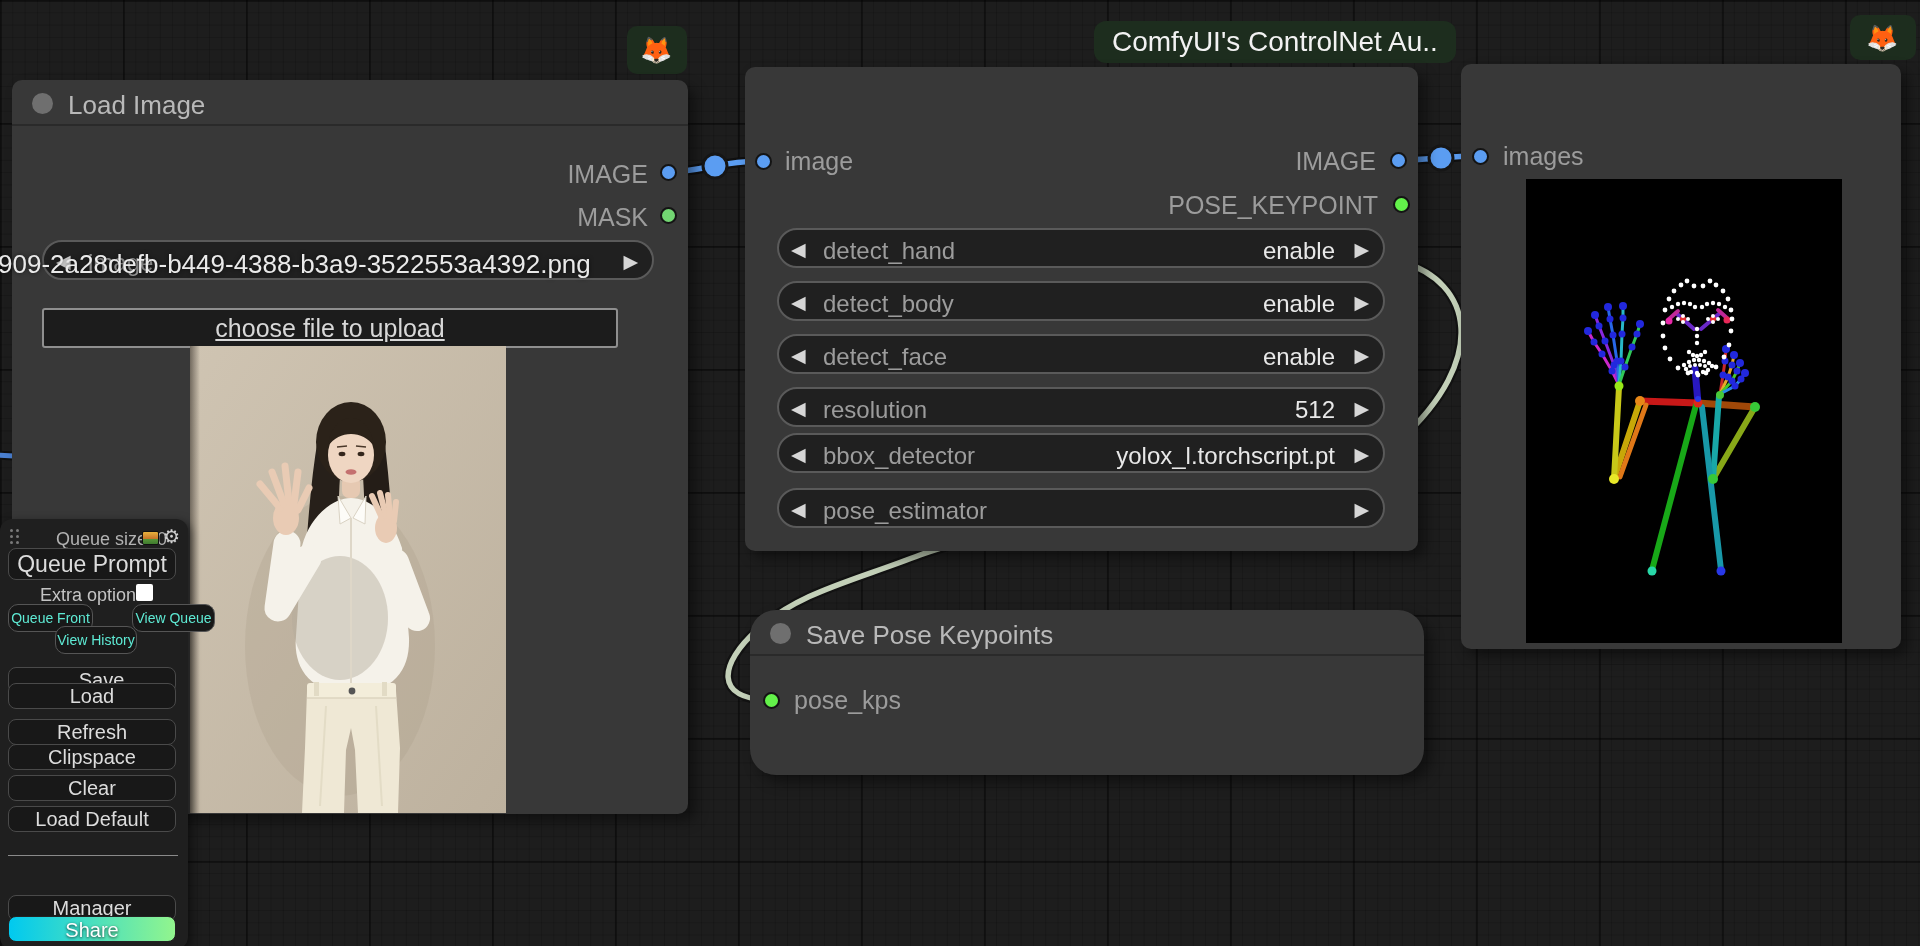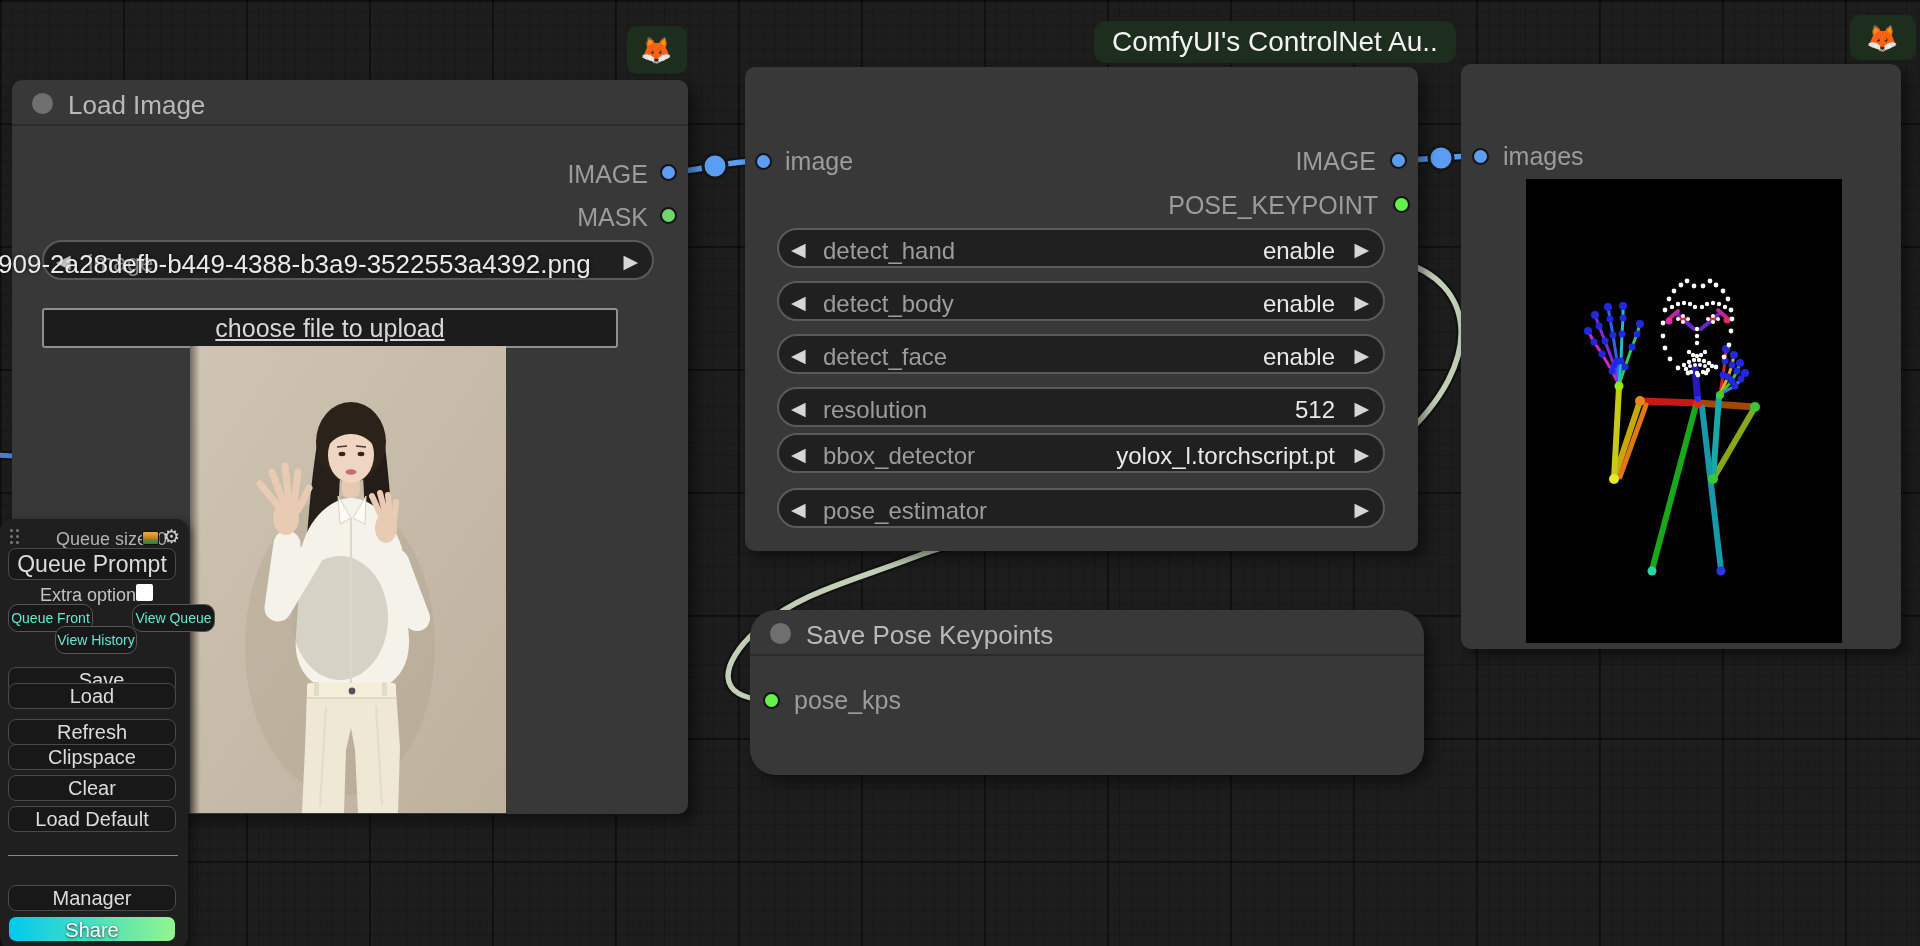--- a/index.html
+++ b/index.html
@@ -463,15 +463,15 @@
 
   <button class="menu-btn" style="top:148px;padding-left:19px;">Save</button>
   <button class="menu-btn" style="top:164px;">Load</button>
   <button class="menu-btn" style="top:192px;margin-top:8px;">Refresh</button>
   <button class="menu-btn" style="top:225px;">Clipspace</button>
   <button class="menu-btn" style="top:256px;">Clear</button>
   <button class="menu-btn" style="top:287px;">Load Default</button>
 
   <div class="abs" style="left:8px; top:336px; width:170px; height:1px; background:#8a8a8a;"></div>
 
-  <button class="menu-btn" style="top:366px;">Manager</button>
+  <button class="menu-btn" style="top:376px;">Manager</button>
   <button class="share-btn" style="top:397px;">Share</button>
 </div>
 
 </body></html>

